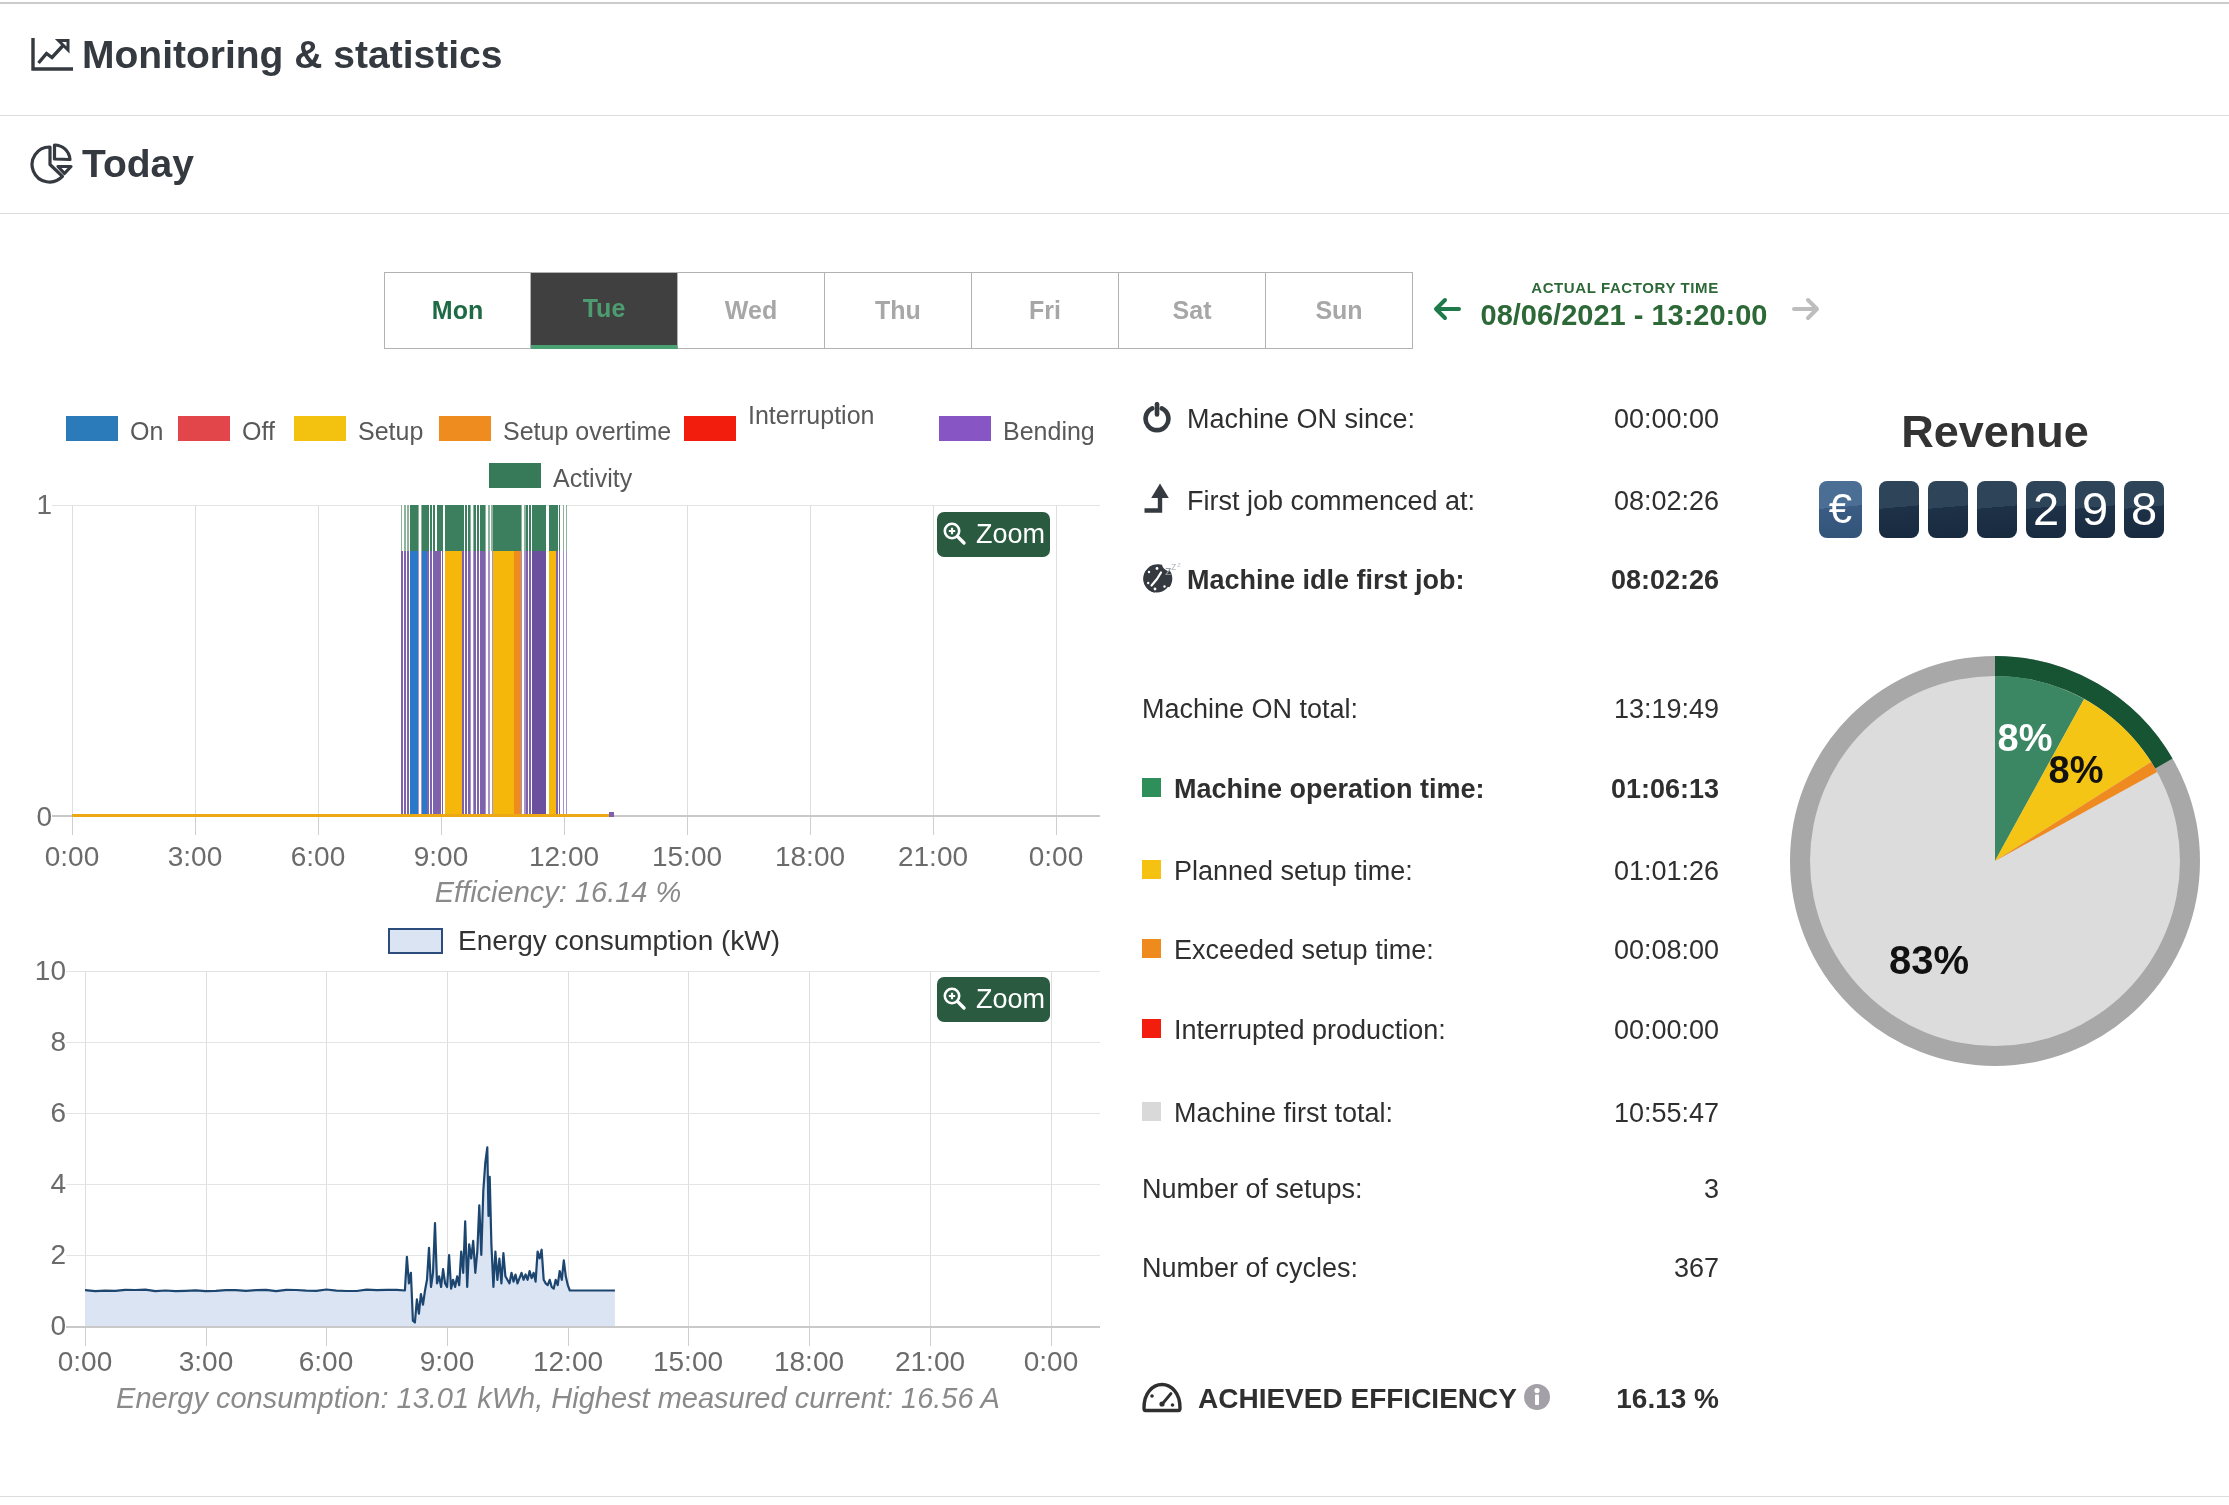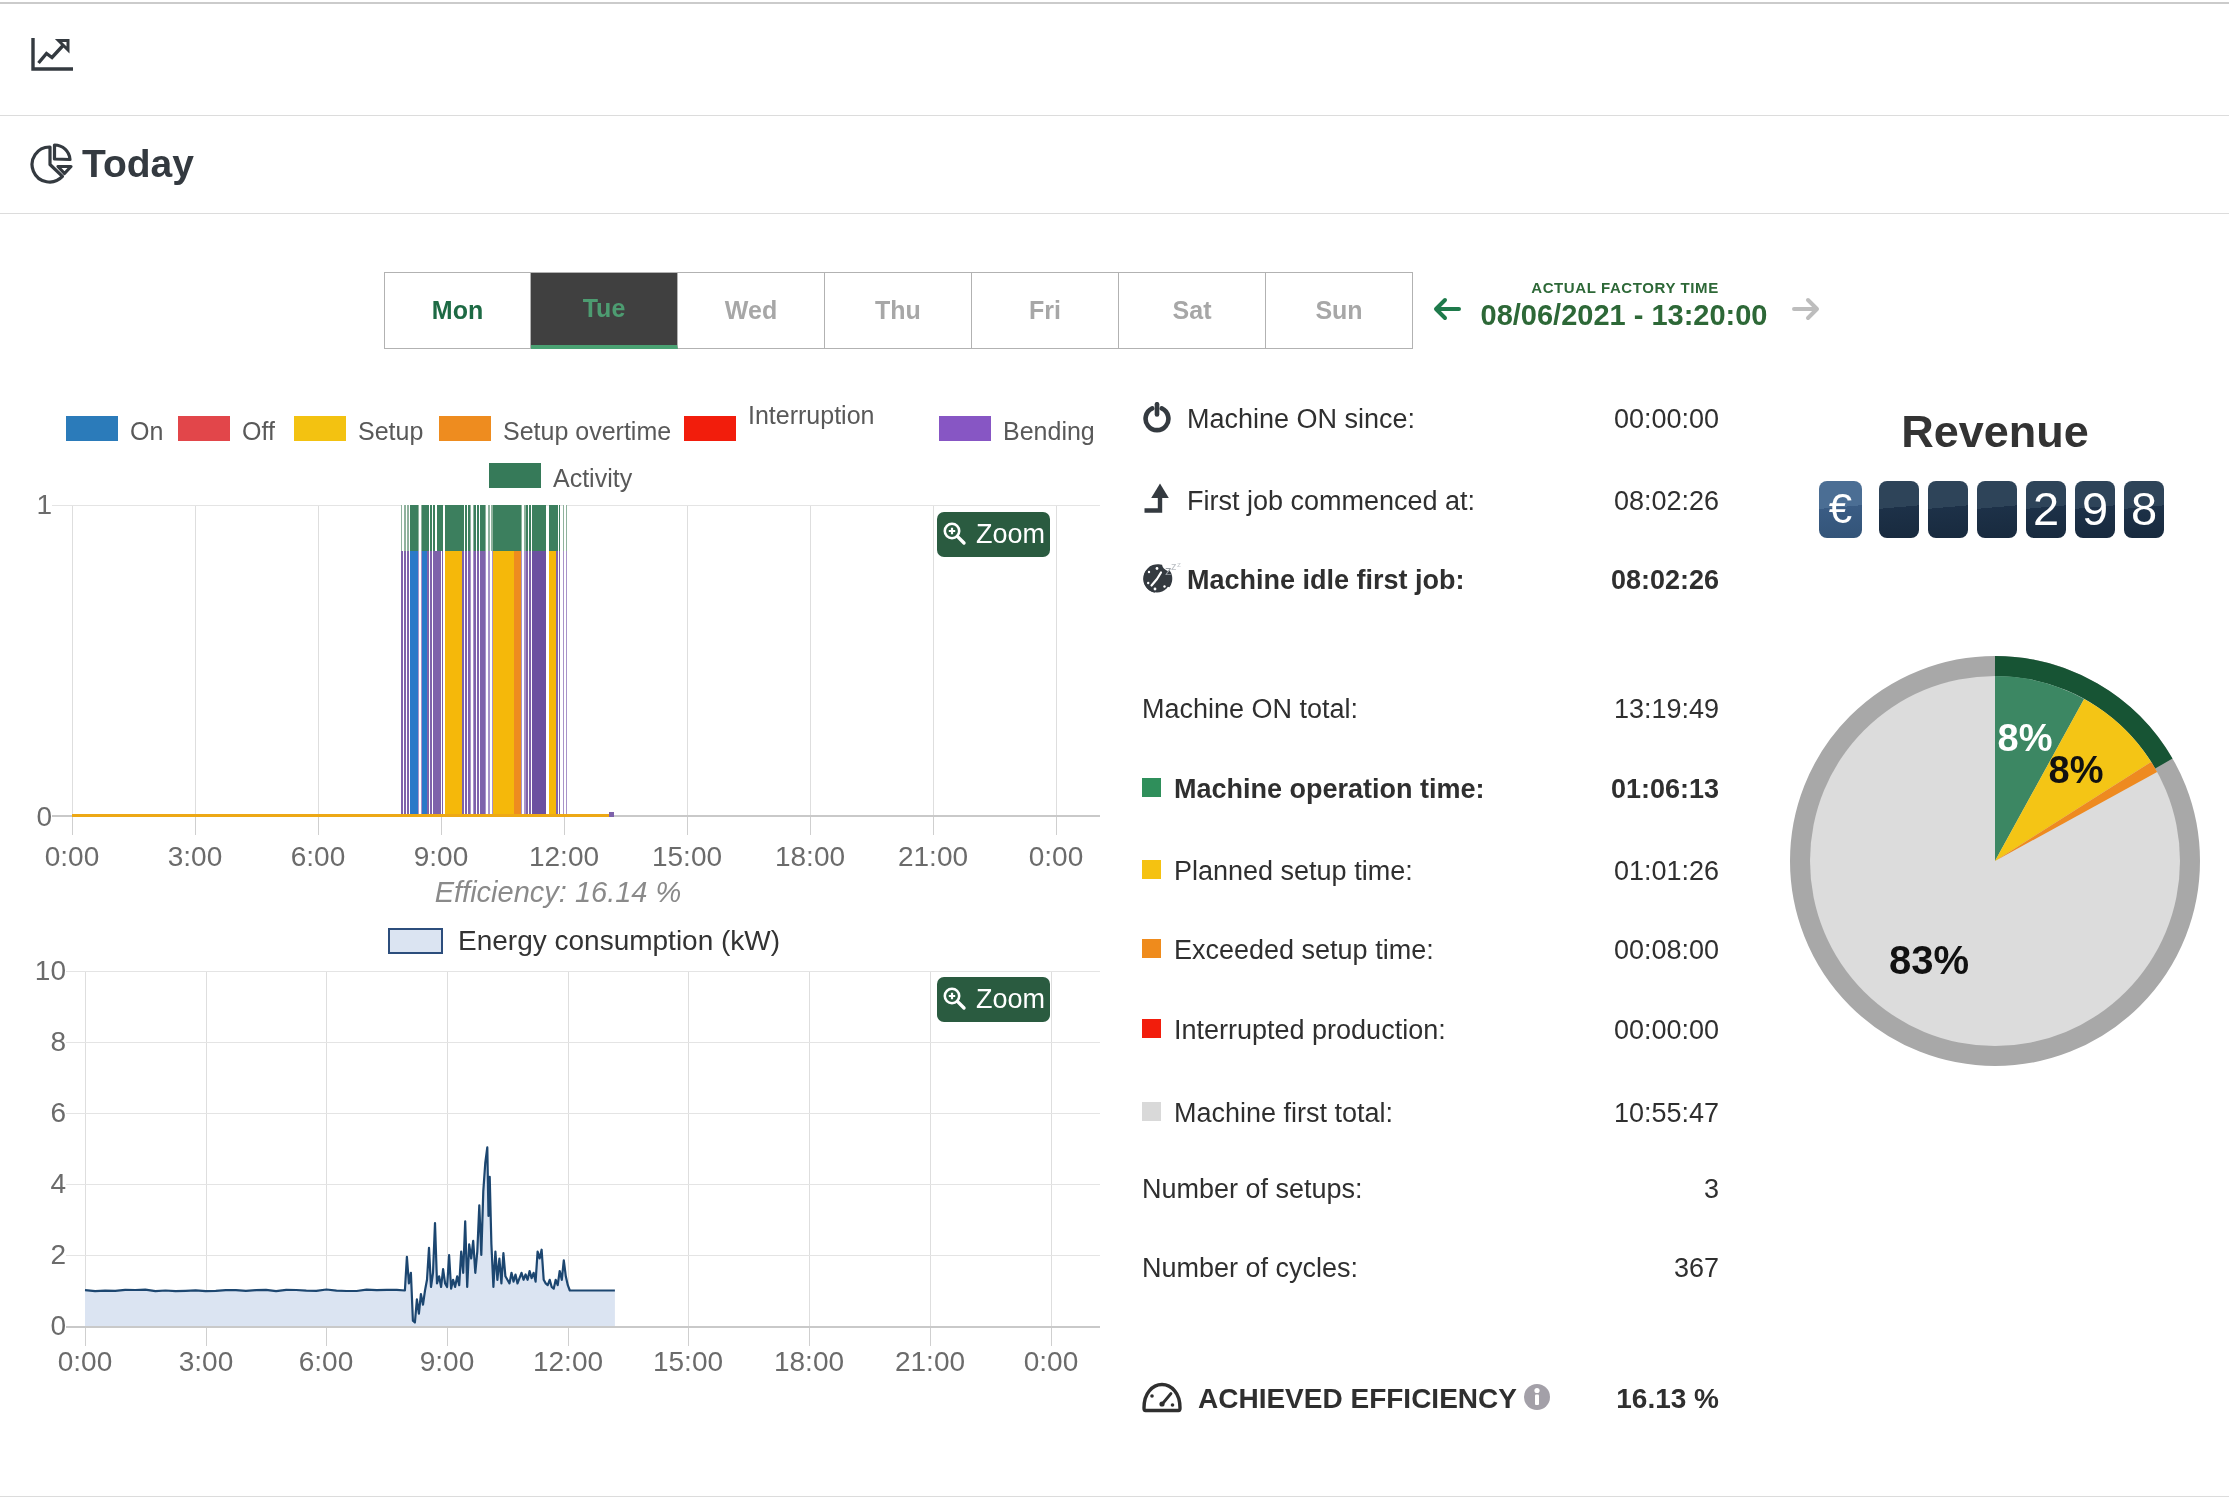--- a/index.html
+++ b/index.html
@@ -38,20 +38,21 @@
 </head>
 <body>
 <div id="page">
   <div class="abs" style="top:2px;left:0;width:2229px;height:2px;background:#cbcbcb;"></div>
 
   <svg class="abs" style="left:30px;top:36px;" width="44" height="36" viewBox="0 0 44 36">
     <path d="M3 2 V33 H43" fill="none" stroke="#343a40" stroke-width="3.4"></path>
     <path d="M8.5 27 L16.5 17.5 L22 21.5 L33.5 9" fill="none" stroke="#343a40" stroke-width="3.4"></path>
     <path d="M28.5 4.5 L38 4.5 L38 14 Z" fill="none" stroke="#343a40" stroke-width="3"></path>
   </svg>
+  <div class="abs hdr" style="left:82px;top:33px;">Monitoring &amp; statistics</div>
   <div class="divider" style="top:115px;"></div>
 
   <svg class="abs" style="left:30px;top:140px;" width="44" height="46" viewBox="0 0 44 46">
     <path d="M20 7 A17.5 17.5 0 1 0 32.4 36.4 L20 24.5 Z" fill="none" stroke="#343a40" stroke-width="3.2" stroke-linejoin="round"></path>
     <path d="M24.5 19 V5 A15.5 15.5 0 0 1 40 19.5 Z" fill="none" stroke="#343a40" stroke-width="3.2" stroke-linejoin="round"></path>
     <path d="M28 26.5 L41 26.5 L34.5 33.5 Z" fill="none" stroke="#343a40" stroke-width="3.2" stroke-linejoin="round"></path>
   </svg>
   <div class="abs hdr" style="left:82px;top:142px;">Today</div>
   <div class="divider" style="top:213px;"></div>
 
@@ -214,20 +215,21 @@
   <div class="axlbl" style="left:991px;top:1346px;width:120px;text-align:center;">0:00</div>
   <svg class="abs" style="left:0;top:0;" width="1130" height="1350" viewBox="0 0 1130 1350">
         <path d="M85.0,1326.0 L85.0,1290.1 L95.1,1291.2 L105.1,1290.7 L115.2,1290.8 L125.2,1289.9 L135.3,1290.0 L145.3,1289.6 L155.4,1291.1 L165.5,1290.5 L175.5,1291.2 L185.6,1290.8 L195.6,1290.3 L205.7,1291.2 L215.8,1290.9 L225.8,1290.1 L235.9,1290.2 L245.9,1290.8 L256.0,1290.2 L266.0,1289.8 L276.1,1291.2 L286.2,1289.8 L296.2,1290.0 L306.3,1290.6 L316.3,1290.9 L326.4,1289.5 L336.5,1290.6 L346.5,1291.0 L356.6,1291.0 L366.6,1289.7 L376.7,1290.1 L386.7,1289.8 L396.8,1289.9 L404.9,1290.5 L406.9,1256.8 L408.9,1283.4 L410.9,1272.8 L412.9,1320.7 L414.9,1322.5 L416.9,1299.4 L418.9,1313.6 L420.9,1294.0 L423.0,1304.7 L425.0,1290.5 L427.0,1279.8 L429.0,1247.9 L431.0,1287.0 L433.0,1272.8 L435.0,1223.0 L437.0,1283.4 L439.1,1276.3 L441.1,1287.0 L443.1,1269.2 L445.1,1283.4 L447.1,1287.0 L449.1,1255.0 L451.1,1288.7 L453.1,1279.8 L455.1,1287.0 L457.2,1276.3 L459.2,1285.2 L461.2,1251.5 L463.2,1272.8 L465.2,1221.3 L467.2,1287.0 L469.2,1244.3 L471.2,1258.5 L473.2,1240.8 L475.3,1272.8 L477.3,1251.5 L479.3,1205.3 L481.3,1255.0 L483.3,1191.1 L485.3,1162.7 L487.3,1147.4 L488.5,1216.0 L489.7,1176.9 L491.4,1244.3 L493.4,1287.0 L495.4,1251.5 L497.4,1279.8 L499.4,1258.5 L501.4,1283.4 L503.4,1253.2 L505.4,1276.3 L507.4,1279.8 L509.5,1283.4 L511.5,1272.8 L513.5,1281.6 L515.5,1274.5 L517.5,1283.4 L519.5,1278.1 L521.5,1272.8 L523.5,1279.8 L525.6,1274.5 L527.6,1279.8 L529.6,1271.0 L531.6,1278.1 L533.6,1272.8 L535.6,1281.6 L537.6,1251.5 L539.6,1258.5 L541.6,1249.7 L543.7,1279.8 L545.7,1283.4 L547.7,1285.2 L549.7,1279.8 L551.7,1287.0 L553.7,1288.7 L555.7,1279.8 L557.7,1285.2 L559.7,1271.0 L561.8,1279.8 L563.8,1260.3 L565.8,1276.3 L567.8,1285.2 L569.8,1290.5 L571.8,1290.5 L581.9,1290.5 L591.9,1290.5 L602.0,1290.5 L612.1,1290.5 L614.9,1290.5 L614.9,1326.0 Z" fill="#dbe4f2"></path>
         <path d="M85.0,1290.1 L95.1,1291.2 L105.1,1290.7 L115.2,1290.8 L125.2,1289.9 L135.3,1290.0 L145.3,1289.6 L155.4,1291.1 L165.5,1290.5 L175.5,1291.2 L185.6,1290.8 L195.6,1290.3 L205.7,1291.2 L215.8,1290.9 L225.8,1290.1 L235.9,1290.2 L245.9,1290.8 L256.0,1290.2 L266.0,1289.8 L276.1,1291.2 L286.2,1289.8 L296.2,1290.0 L306.3,1290.6 L316.3,1290.9 L326.4,1289.5 L336.5,1290.6 L346.5,1291.0 L356.6,1291.0 L366.6,1289.7 L376.7,1290.1 L386.7,1289.8 L396.8,1289.9 L404.9,1290.5 L406.9,1256.8 L408.9,1283.4 L410.9,1272.8 L412.9,1320.7 L414.9,1322.5 L416.9,1299.4 L418.9,1313.6 L420.9,1294.0 L423.0,1304.7 L425.0,1290.5 L427.0,1279.8 L429.0,1247.9 L431.0,1287.0 L433.0,1272.8 L435.0,1223.0 L437.0,1283.4 L439.1,1276.3 L441.1,1287.0 L443.1,1269.2 L445.1,1283.4 L447.1,1287.0 L449.1,1255.0 L451.1,1288.7 L453.1,1279.8 L455.1,1287.0 L457.2,1276.3 L459.2,1285.2 L461.2,1251.5 L463.2,1272.8 L465.2,1221.3 L467.2,1287.0 L469.2,1244.3 L471.2,1258.5 L473.2,1240.8 L475.3,1272.8 L477.3,1251.5 L479.3,1205.3 L481.3,1255.0 L483.3,1191.1 L485.3,1162.7 L487.3,1147.4 L488.5,1216.0 L489.7,1176.9 L491.4,1244.3 L493.4,1287.0 L495.4,1251.5 L497.4,1279.8 L499.4,1258.5 L501.4,1283.4 L503.4,1253.2 L505.4,1276.3 L507.4,1279.8 L509.5,1283.4 L511.5,1272.8 L513.5,1281.6 L515.5,1274.5 L517.5,1283.4 L519.5,1278.1 L521.5,1272.8 L523.5,1279.8 L525.6,1274.5 L527.6,1279.8 L529.6,1271.0 L531.6,1278.1 L533.6,1272.8 L535.6,1281.6 L537.6,1251.5 L539.6,1258.5 L541.6,1249.7 L543.7,1279.8 L545.7,1283.4 L547.7,1285.2 L549.7,1279.8 L551.7,1287.0 L553.7,1288.7 L555.7,1279.8 L557.7,1285.2 L559.7,1271.0 L561.8,1279.8 L563.8,1260.3 L565.8,1276.3 L567.8,1285.2 L569.8,1290.5 L571.8,1290.5 L581.9,1290.5 L591.9,1290.5 L602.0,1290.5 L612.1,1290.5 L614.9,1290.5" fill="none" stroke="#1c4670" stroke-width="2.2" stroke-linejoin="round"></path>
       </svg>
   <div class="zoombtn" style="left:937px;top:977px;"><svg style="vertical-align:-4px;margin-right:8px;" width="26" height="26" viewBox="0 0 26 26">
           <circle cx="10" cy="10" r="7.2" fill="none" stroke="#fff" stroke-width="2.6"></circle>
           <path d="M15.4 15.4 L22 22" stroke="#fff" stroke-width="3.4" stroke-linecap="round"></path>
           <path d="M10 6.8 V13.2 M6.8 10 H13.2" stroke="#fff" stroke-width="2.2"></path>
         </svg>Zoom</div>
+  <div class="caption" style="left:558px;top:1382px;transform:translateX(-50%);">Energy consumption: 13.01 kWh, Highest measured current: 16.56 A</div>
   </div>
 
   <div id="midcol" class="abs" style="left:0;top:0;width:2229px;height:1505px;">
   <svg class="abs" style="left:1143px;top:402px;" width="28" height="31" viewBox="0 0 28 31">
 <path d="M9.2 6.4 A11.4 11.4 0 1 0 18.8 6.4" fill="none" stroke="#343a40" stroke-width="4.6" stroke-linecap="round"></path>
 <path d="M14 2.2 V12.5" stroke="#343a40" stroke-width="4.6" stroke-linecap="round"></path>
       </svg>
   <div class="mlabel" style="top:404px;left:1187px;">Machine ON since:</div>
   <div class="mvalue" style="top:404px;">00:00:00</div>
   <svg class="abs" style="left:1143px;top:481px;" width="30" height="32" viewBox="0 0 30 32">

